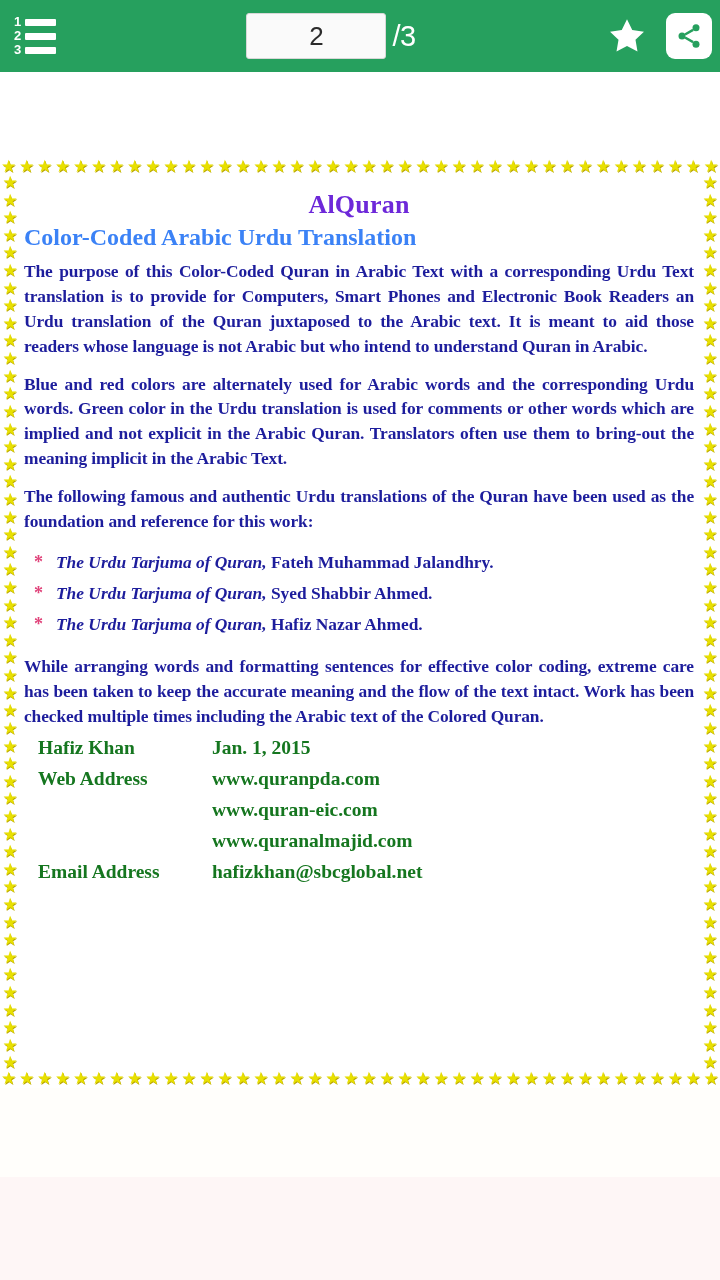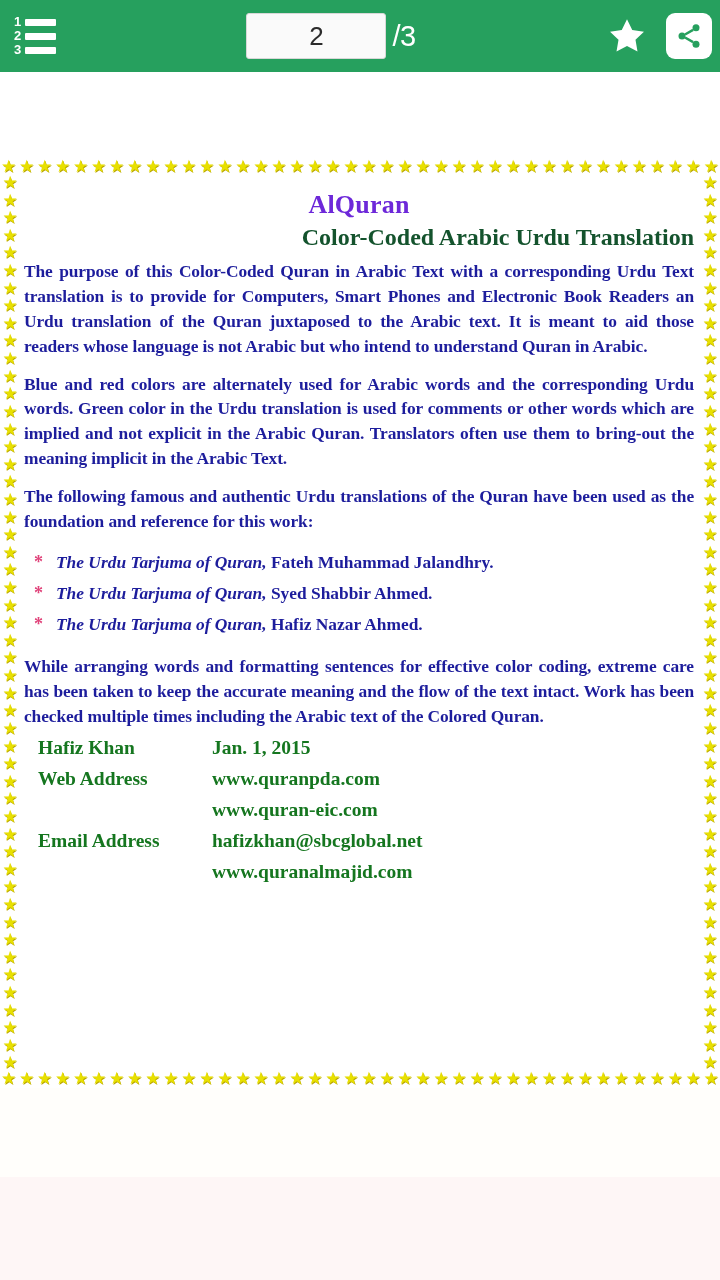--- a/index.html
+++ b/index.html
@@ -80,21 +80,21 @@
     text-align:center; color:#0f8a1e; font-size:33px; line-height:1.5;
     direction:rtl; font-family:"DejaVu Sans", sans-serif; font-weight:bold;
     margin-top:18px; margin-bottom:6px;
     text-shadow:0.4px 0.4px 0 rgba(0,90,0,0.35);
   }
   .alquran {
     text-align:center; color:#6d28d9; font-size:26px; font-weight:bold;
     letter-spacing:0.2px; margin-top:10px;
   }
   .subtitle {
-    text-align:right; color:#14532d; font-size:24px; font-weight:bold;
+    text-align:left; color:#3b82f6; font-size:24px; font-weight:bold;
     margin-top:4px; margin-bottom:8px;
   }
 
   p.body {
     color:#1d1d9c; font-size:17.4px; font-weight:bold; text-align:justify;
     line-height:1.43; margin-bottom:13px; letter-spacing:-0.1px;
   }
   p.body:last-of-type { margin-bottom:0; }
 
   ul.refs { list-style:none; margin:6px 0 14px 4px; }
@@ -393,27 +393,27 @@
         </tr>
         <tr>
           <td class="lbl">Web Address</td>
           <td>www.quranpda.com</td>
         </tr>
         <tr>
           <td class="lbl"></td>
           <td>www.quran-eic.com</td>
         </tr>
         <tr>
+          <td class="lbl"></td>
+          <td>www.quranalmajid.com</td>
+        </tr>
+        <tr>
           <td class="lbl">Email Address</td>
           <td>hafizkhan@sbcglobal.net</td>
         </tr>
-        <tr>
-          <td class="lbl"></td>
-          <td>www.quranalmajid.com</td>
-        </tr>
       </tbody>
         </table>
 
     </div>
   </div>
 
   <div class="gap-band"></div>
   <div class="footer-band"></div>
 
 </div>

